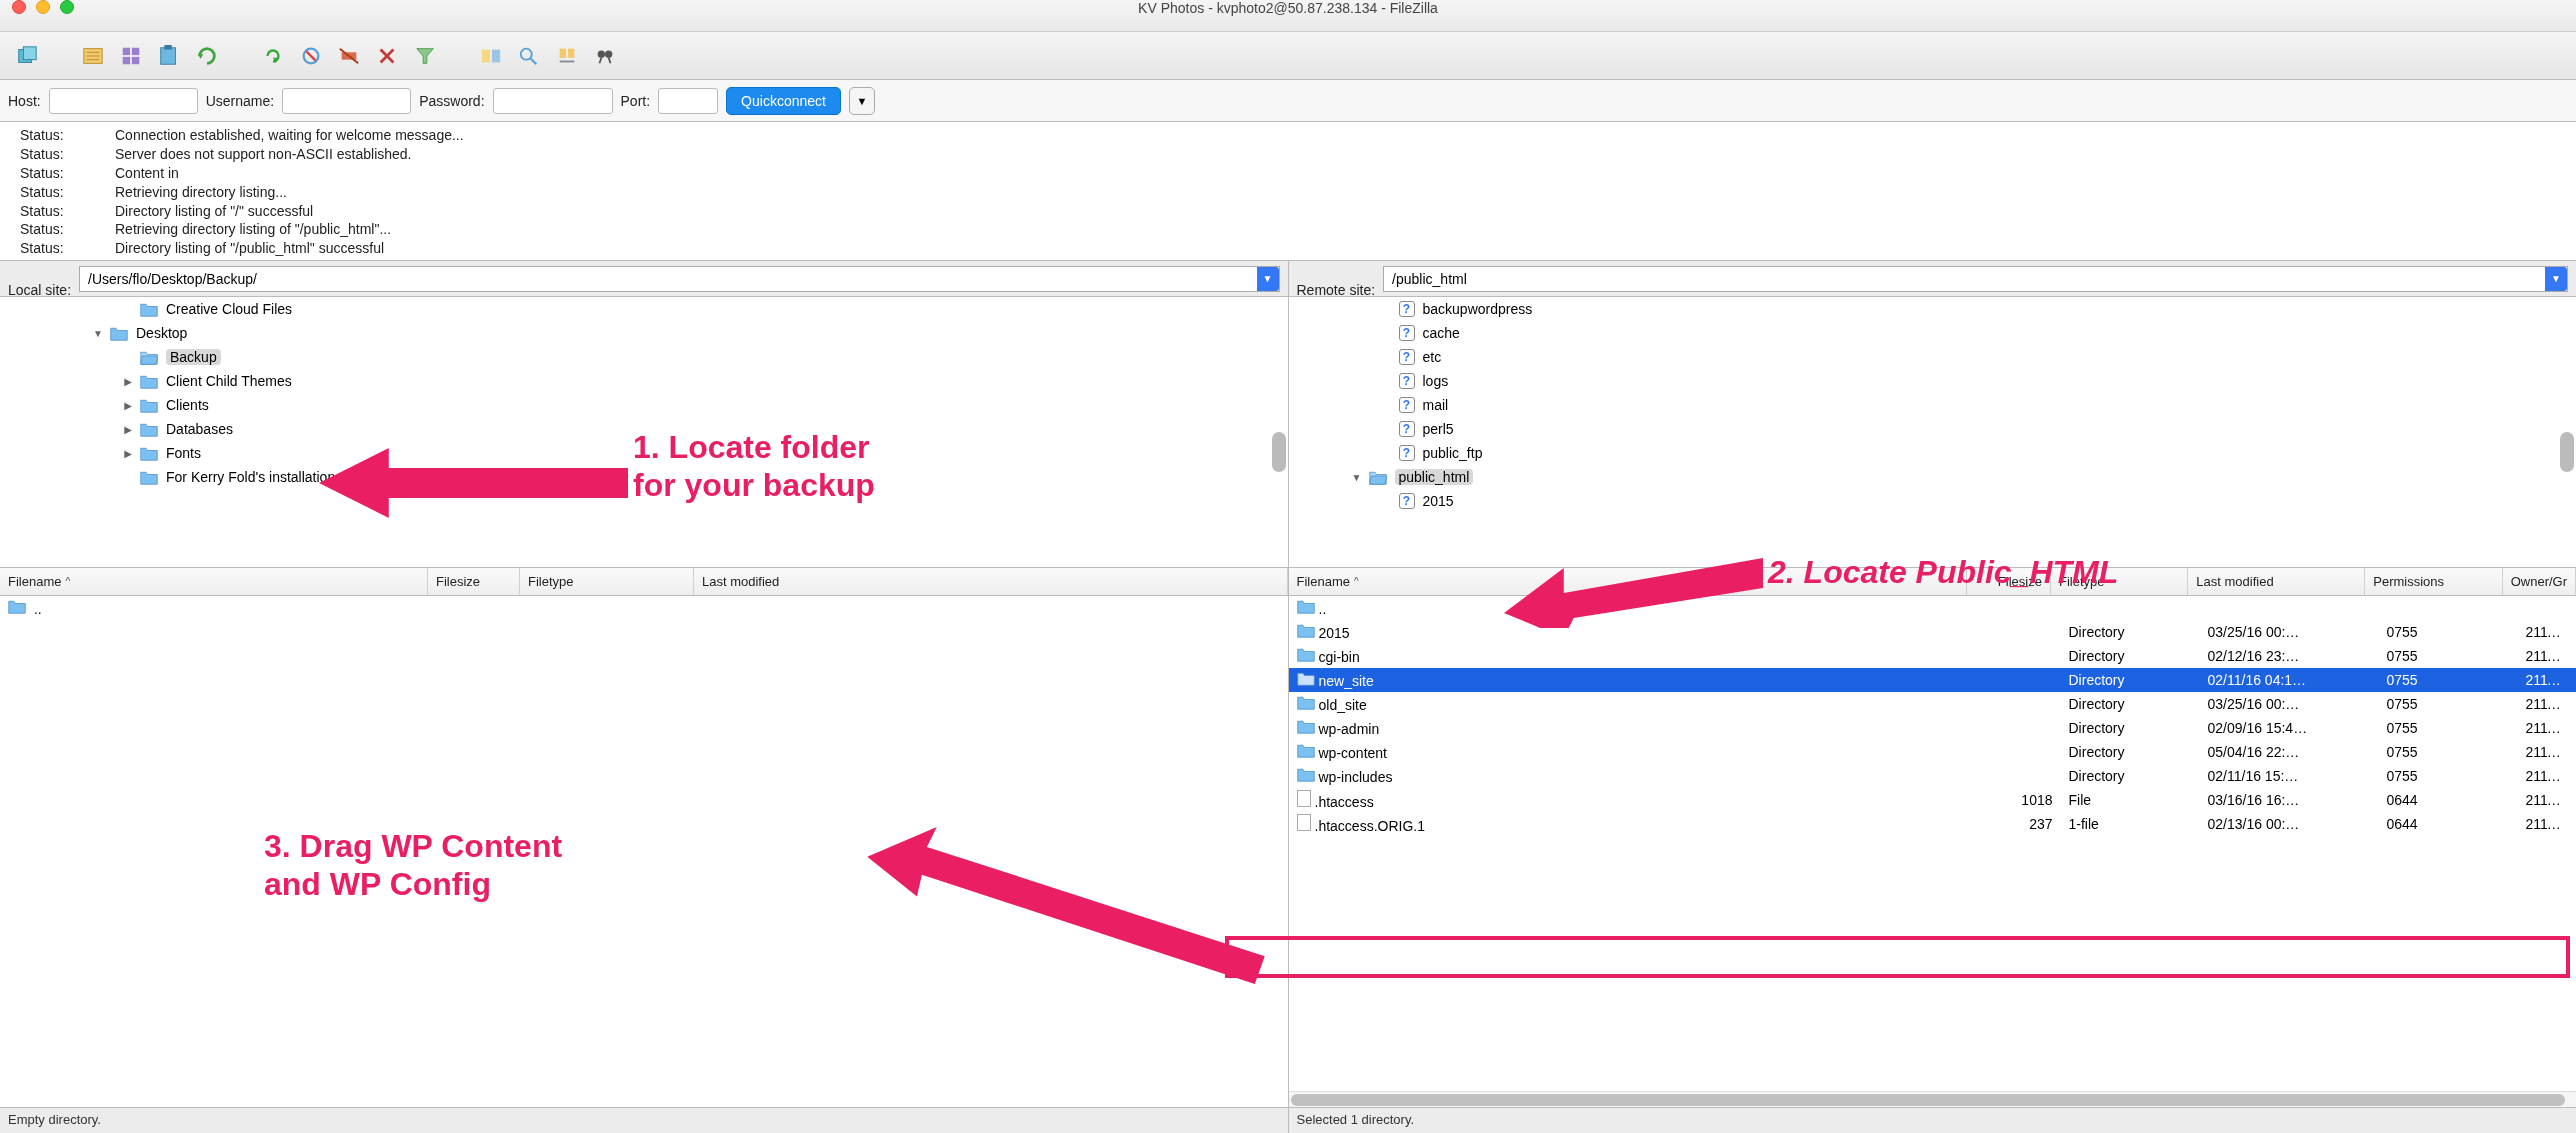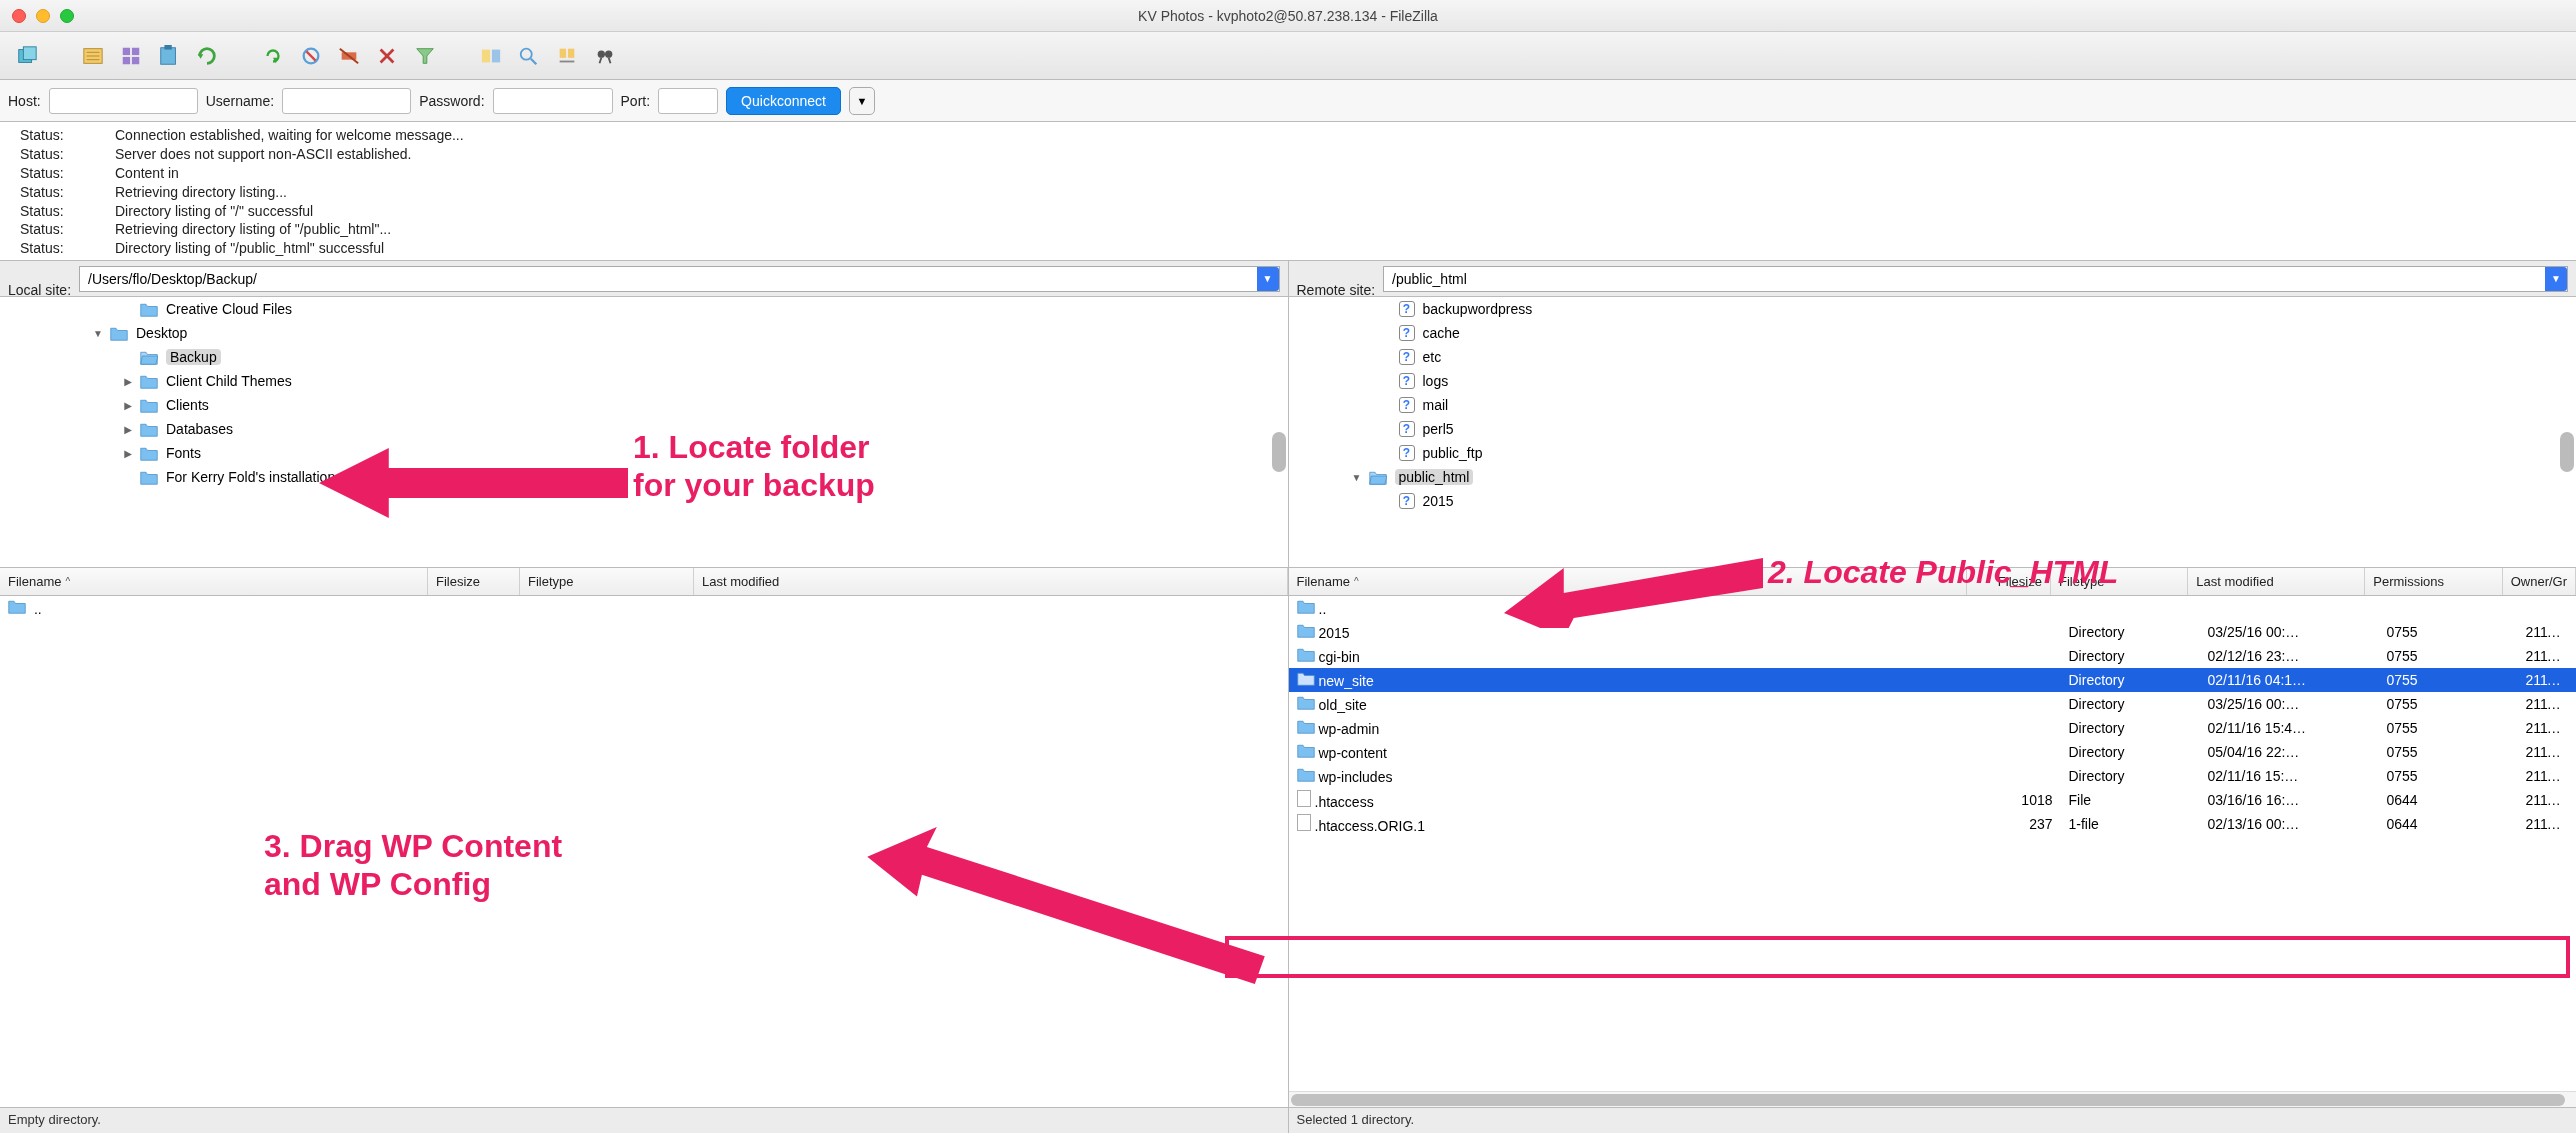--- a/index.html
+++ b/index.html
@@ -12,21 +12,20 @@
   overflow: hidden;
   position: relative;
   transform-origin: top left;
 }
 .window { width: 100%; height: 100%; display: flex; flex-direction: column; }
 .titlebar {
   height: 32px;
   background: linear-gradient(#f5f5f5, #e8e8e8);
   border-bottom: 1px solid #ccc;
   display: flex;
-  align-items: center;
   padding: 0 12px;
   position: relative;
 }
 .traffic { display: flex; gap: 10px; }
 .traffic span { width: 14px; height: 14px; border-radius: 50%; display: block; }
 .traffic .close { background: #ff5f57; border: 1px solid #e04540; }
 .traffic .min { background: #ffbd2e; border: 1px solid #dfa023; }
 .traffic .max { background: #28c940; border: 1px solid #1dad2c; }
 .titlebar-title { position: absolute; left: 50%; transform: translateX(-50%); color: #444; font-size: 14px; }
 .toolbar {
@@ -532,21 +531,21 @@
     <span class="cell" style="flex:1">2111 2114</span>
           </div>
           <div class="file-row">
     <span class="cell" style="width:687px"><span class="file-icon-folder">
                 <svg viewBox="0 0 24 20">
                   <path d="M1 3 L8 3 L10 6 L23 6 L23 19 L1 19 Z" fill="#7cc0f2" stroke="#4a8dc4"></path>
                 </svg>
               </span><span>wp-admin</span></span>
     <span class="cell" style="width:85px;text-align:right"></span>
     <span class="cell" style="width:139px">Directory</span>
-    <span class="cell" style="width:179px">02/11/16 15:4…</span>
+    <span class="cell" style="width:179px">02/09/16 15:4…</span>
     <span class="cell" style="width:139px">0755</span>
     <span class="cell" style="flex:1">2111 2114</span>
           </div>
           <div class="file-row">
     <span class="cell" style="width:687px"><span class="file-icon-folder">
                 <svg viewBox="0 0 24 20">
                   <path d="M1 3 L8 3 L10 6 L23 6 L23 19 L1 19 Z" fill="#7cc0f2" stroke="#4a8dc4"></path>
                 </svg>
               </span><span>wp-content</span></span>
     <span class="cell" style="width:85px;text-align:right"></span>

